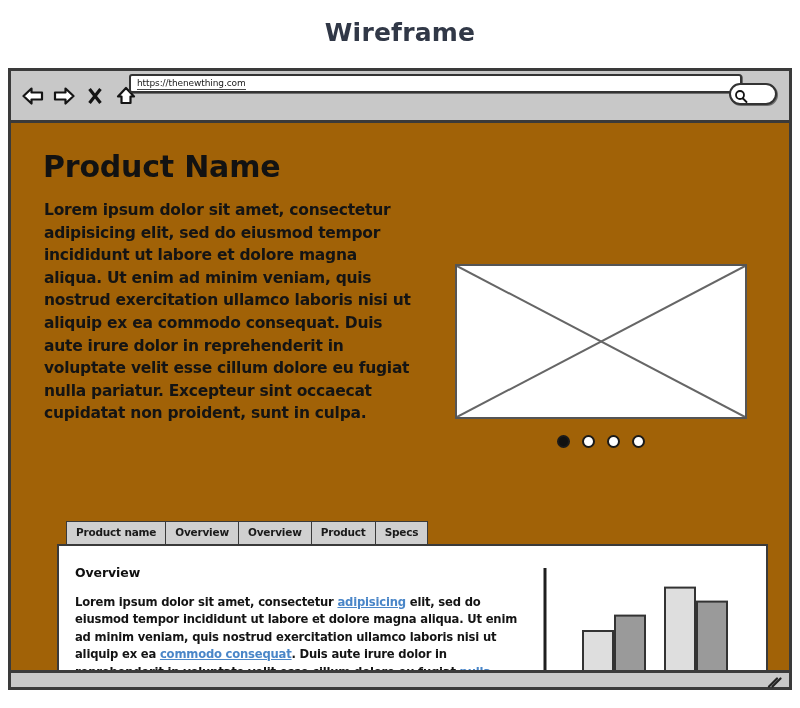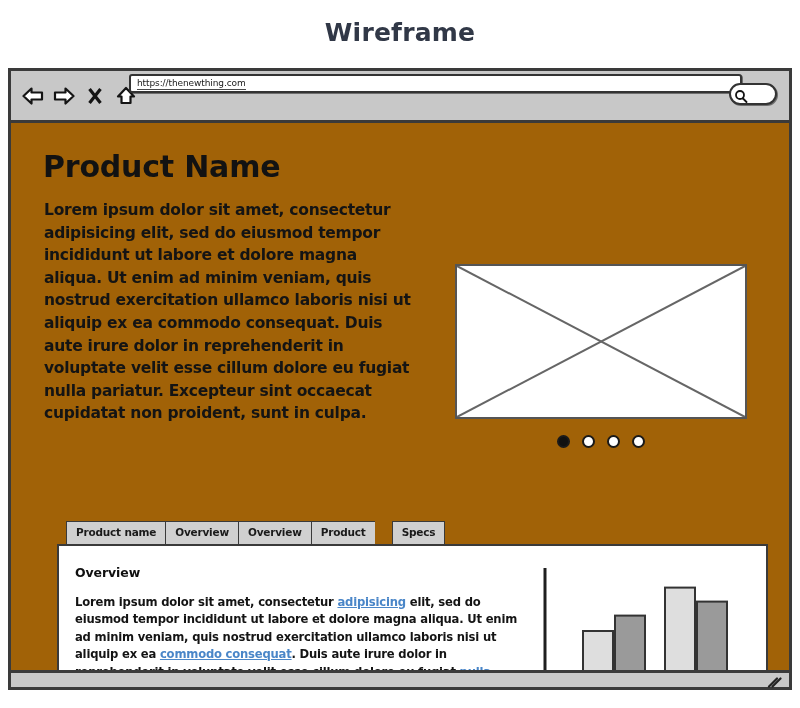--- a/index.html
+++ b/index.html
@@ -187,21 +187,21 @@
     border-right: none;
     padding: 4px 9px 5px 9px;
     font-size: 10.5px;
     font-weight: bold;
     color: #1a1a1a;
     letter-spacing: -0.2px;
     white-space: nowrap;
     font-family: "DejaVu Sans", "Liberation Sans", sans-serif;
     line-height: 13px;
   }
-  .tab:last-child { border-right: 1.5px solid #3a3a3a; margin-left: 17px; }
+  .tab:last-child { border-right: 1.5px solid #3a3a3a; }
 
   .tab-panel {
     position: absolute;
     left: 46px;
     top: 421px;
     width: 711px;
     height: 170px;
     box-sizing: border-box;
     background: #ffffff;
     border: 2px solid #3a3a3a;

